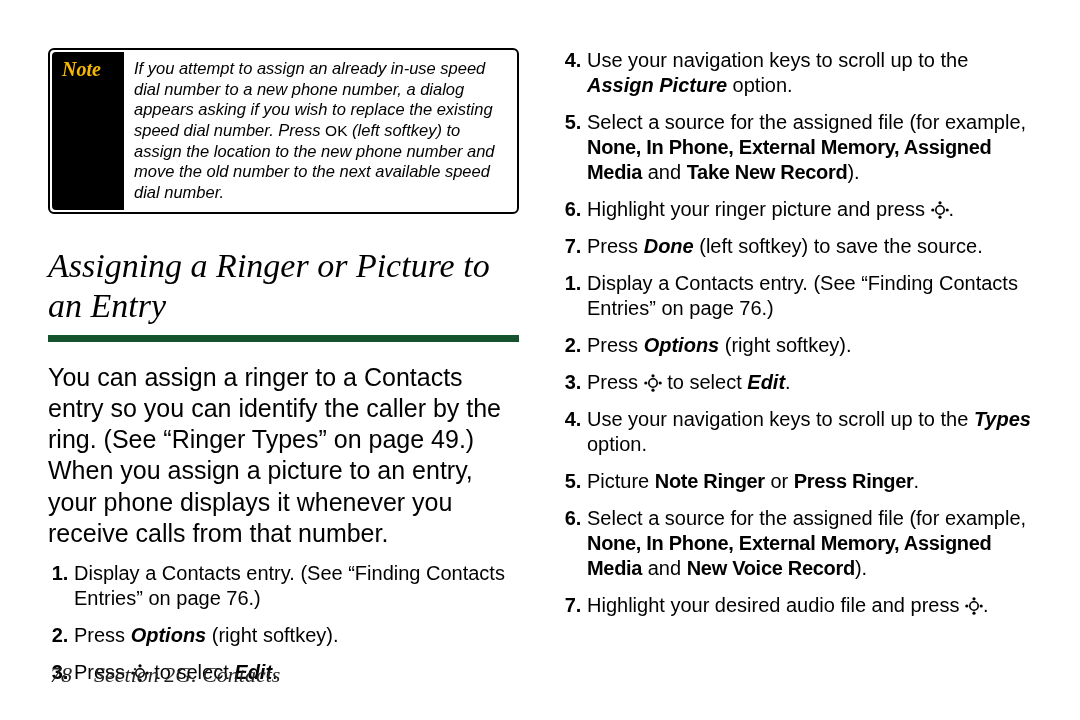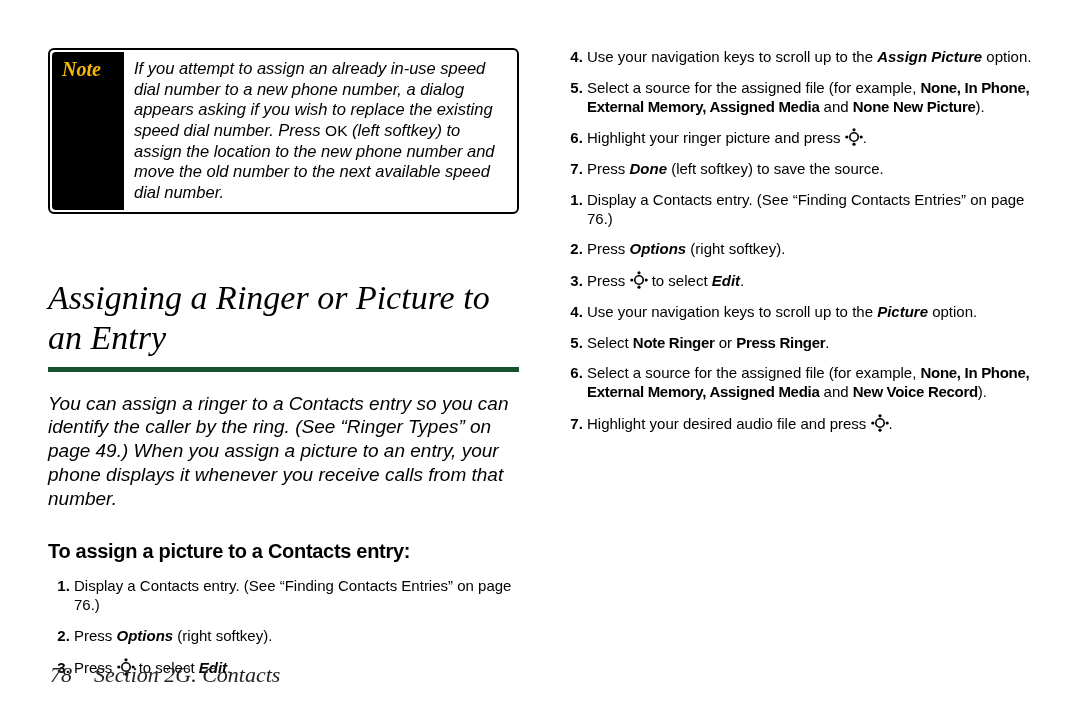--- a/index.html
+++ b/index.html
@@ -61,44 +61,42 @@
     font-weight: normal;
     font-size: 15.5px;
   }
   
   .section-heading {
     font-family: Georgia, "Times New Roman", serif;
     font-style: italic;
     font-size: 34px;
     line-height: 1.18;
     padding-bottom: 8px;
-    border-bottom: 5px solid #14532d;
+    border-bottom: 7px solid #14532d;
     margin-bottom: 20px;
-    margin-top: 32px;
   }
   .body-para {
-    font-size: 19px;
+    font-size: 25px;
     line-height: 1.25;
-    margin: 0 0 20px 0;
-    font-style: italic;
+    margin: 0 0 12px 0;
   }
   .sub-heading {
     font-family: Arial, Helvetica, sans-serif;
     font-weight: 700;
     font-size: 20px;
     margin: 10px 0 14px 0;
     letter-spacing: -0.3px;
   }
   ol.steps {
     list-style: decimal outside;
     padding-left: 26px;
     margin: 0;
   }
   ol.steps > li {
-    font-size: 15px;
+    font-size: 20px;
     line-height: 1.25;
     margin-bottom: 12px;
   }
   ol.steps > li::marker {
     font-weight: bold;
   }
   .bi {
     font-style: italic;
     font-weight: bold;
   }
@@ -137,21 +135,20 @@
       <div class="note-label-cell">Note</div>
       <div class="note-text-cell">
         <span>If you attempt to assign an already in-use speed dial number to a new phone number, a dialog appears asking if you wish to replace the existing speed dial number. Press </span><span class="sk">OK</span><span> (left softkey) to assign the location to the new phone number and move the old number to the next available speed dial number.</span>
       </div>
     </div>
 
     <div class="section-heading">Assigning a Ringer or Picture to an Entry</div>
 
     <p class="body-para">You can assign a ringer to a Contacts entry so you can identify the caller by the ring. (See “Ringer Types” on page 49.) When you assign a picture to an entry, your phone displays it whenever you receive calls from that number.</p>
 
-    <div class="sub-heading">To assign a picture to a Contacts entry:</div>
 
     <ol class="steps">
       <li>Display a Contacts entry. (See “Finding Contacts Entries” on page 76.)</li>
       <li>
         <span>Press </span><span class="bi">Options</span><span> (right softkey).</span>
       </li>
       <li>
         <span>Press </span><span class="nav-key"><svg width="18" height="18" viewBox="0 0 18 18">
               <circle cx="9" cy="9" r="4.2" fill="none" stroke="#000" stroke-width="1.6"></circle>
               <circle cx="9" cy="1.8" r="1.6" fill="#000"></circle>
@@ -163,21 +160,21 @@
     </ol>
   </div>
 
   <div class="col">
 
     <ol class="steps" start="4">
       <li>
         <span>Use your navigation keys to scroll up to the </span><span class="bi">Assign Picture</span><span> option.</span>
       </li>
       <li>
-        <span>Select a source for the assigned file (for example, </span><span class="bi-cond">None, In Phone, External Memory, Assigned Media</span><span> and </span><span class="bi-cond">None New Picture</span><span>).</span>
+        <span>Select a source for the assigned file (for example, </span><span class="bi-cond">None, In Phone, External Memory, Assigned Media</span><span> and </span><span class="bi-cond">Take New Record</span><span>).</span>
       </li>
       <li>
         <span>Highlight your ringer picture and press </span><span class="nav-key"><svg width="18" height="18" viewBox="0 0 18 18">
               <circle cx="9" cy="9" r="4.2" fill="none" stroke="#000" stroke-width="1.6"></circle>
               <circle cx="9" cy="1.8" r="1.6" fill="#000"></circle>
               <circle cx="9" cy="16.2" r="1.6" fill="#000"></circle>
               <circle cx="1.8" cy="9" r="1.6" fill="#000"></circle>
               <circle cx="16.2" cy="9" r="1.6" fill="#000"></circle>
             </svg></span><span>.</span>
       </li>
@@ -195,24 +192,24 @@
       <li>
         <span>Press </span><span class="nav-key"><svg width="18" height="18" viewBox="0 0 18 18">
               <circle cx="9" cy="9" r="4.2" fill="none" stroke="#000" stroke-width="1.6"></circle>
               <circle cx="9" cy="1.8" r="1.6" fill="#000"></circle>
               <circle cx="9" cy="16.2" r="1.6" fill="#000"></circle>
               <circle cx="1.8" cy="9" r="1.6" fill="#000"></circle>
               <circle cx="16.2" cy="9" r="1.6" fill="#000"></circle>
             </svg></span><span> to select </span><span class="bi">Edit</span><span>.</span>
       </li>
       <li>
-        <span>Use your navigation keys to scroll up to the </span><span class="bi">Picture</span><span> option.</span>
-      </li>
-      <li>
-        <span>Select </span><span class="bi-cond">Note Ringer</span><span> or </span><span class="bi-cond">Press Ringer</span><span>.</span>
+        <span>Use your navigation keys to scroll up to the </span><span class="bi">Types</span><span> option.</span>
+      </li>
+      <li>
+        <span>Picture </span><span class="bi-cond">Note Ringer</span><span> or </span><span class="bi-cond">Press Ringer</span><span>.</span>
       </li>
       <li>
         <span>Select a source for the assigned file (for example, </span><span class="bi-cond">None, In Phone, External Memory, Assigned Media</span><span> and </span><span class="bi-cond">New Voice Record</span><span>).</span>
       </li>
       <li>
         <span>Highlight your desired audio file and press </span><span class="nav-key"><svg width="18" height="18" viewBox="0 0 18 18">
               <circle cx="9" cy="9" r="4.2" fill="none" stroke="#000" stroke-width="1.6"></circle>
               <circle cx="9" cy="1.8" r="1.6" fill="#000"></circle>
               <circle cx="9" cy="16.2" r="1.6" fill="#000"></circle>
               <circle cx="1.8" cy="9" r="1.6" fill="#000"></circle>

